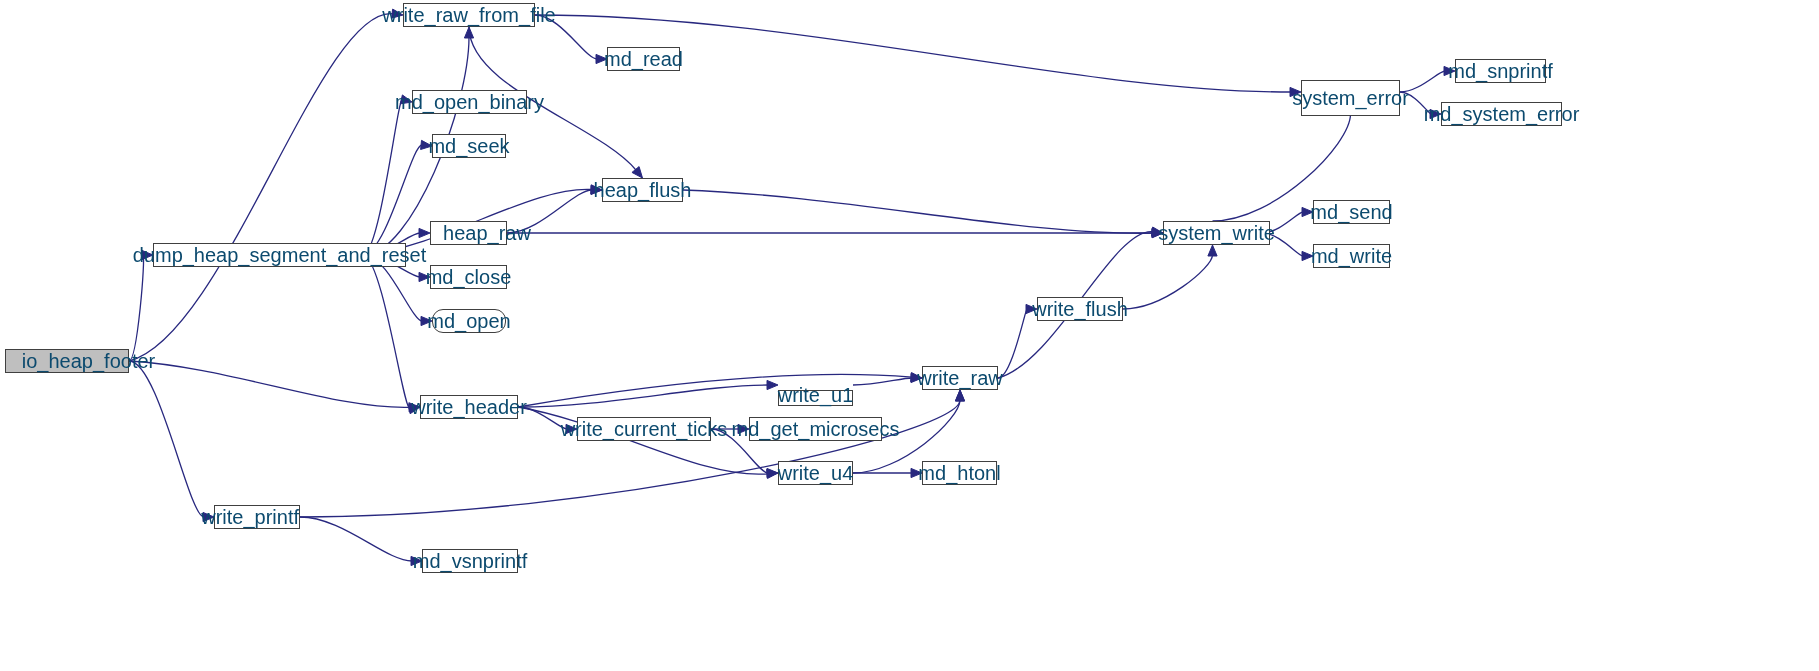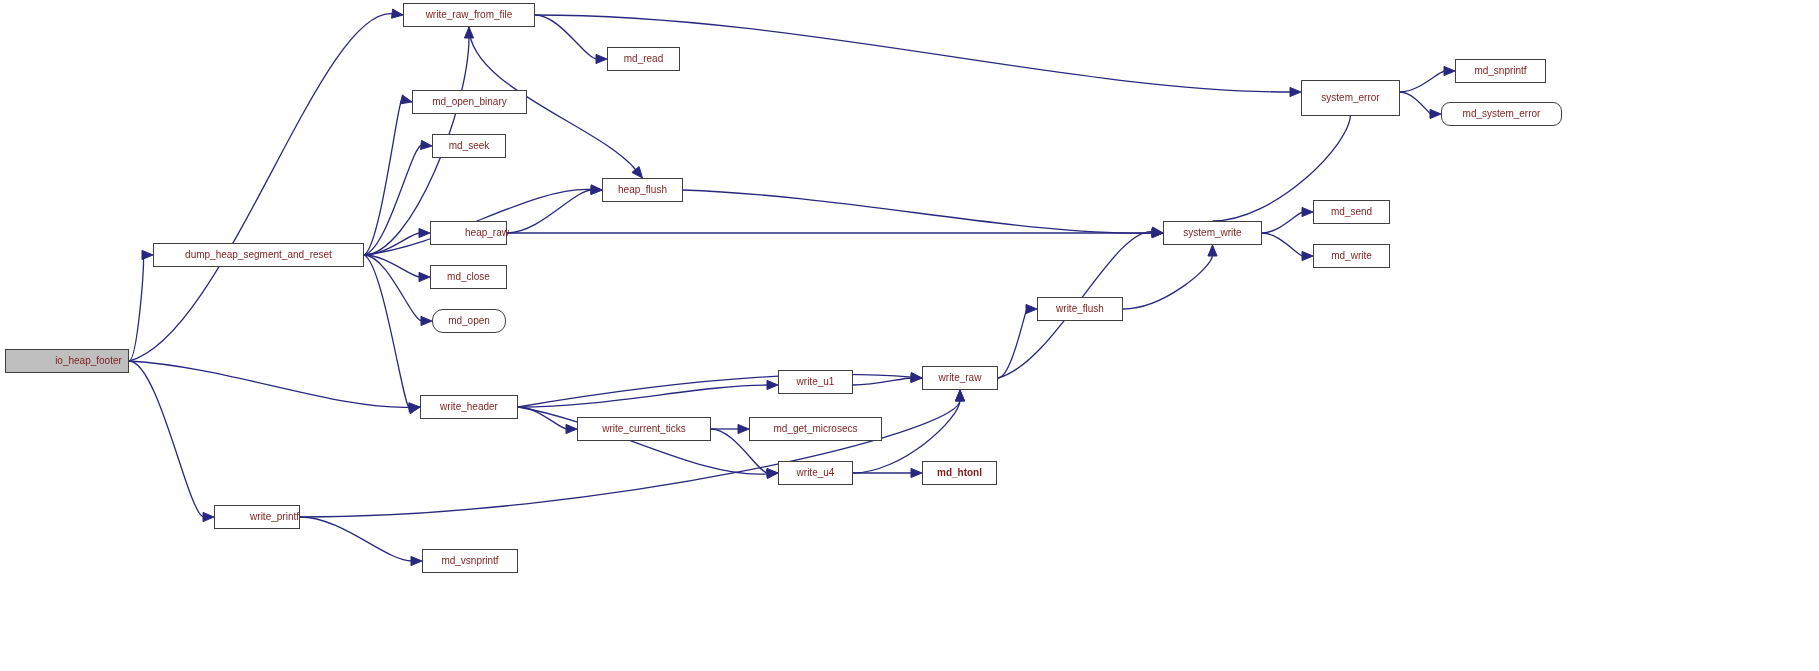--- a/index.html
+++ b/index.html
@@ -20,22 +20,22 @@
     left: 0;
     top: 0;
     width: 1819px;
     height: 671px;
   }
   .node {
     position: absolute;
     box-sizing: border-box;
     border: 1px solid #404040;
     background: #ffffff;
-    color: #7f1d1d;
-    font-size: 10px;
+    color: #0c4a6e;
+    font-size: 20px;
     line-height: 1;
     display: flex;
     align-items: center;
     justify-content: center;
     white-space: nowrap;
     letter-spacing: 0px;
     z-index: 5;
   }
   .node.current {
     background: #bfbfbf;
@@ -118,21 +118,21 @@
       <path d="M 1262,233 C 1279.85,233 1297.7,256 1303,256" fill="none" stroke="#28287f" stroke-width="1.3"></path>
       <polygon points="1313,256 1302,251.4 1302,260.6" fill="#28287f" stroke="#28287f"></polygon>
       <path d="M 1400,92 C 1419.25,92 1438.5,71 1445,71" fill="none" stroke="#28287f" stroke-width="1.3"></path>
       <polygon points="1455,71 1444,66.4 1444,75.6" fill="#28287f" stroke="#28287f"></polygon>
       <path d="M 1400,92 C 1414.35,92 1428.7,114 1431,114" fill="none" stroke="#28287f" stroke-width="1.3"></path>
       <polygon points="1441,114 1430,109.4 1430,118.6" fill="#28287f" stroke="#28287f"></polygon>
     </svg>
 <div class="node current" style="left: 5px; top: 349px; width: 124px; height: 24px; padding-left: 43px;">
       <span>io_heap_footer</span>
     </div>
-    <div class="node" style="left: 153px; top: 243px; width: 211px; height: 24px; justify-content: center;">
+    <div class="node" style="left: 153px; top: 243px; width: 253px; height: 24px; justify-content: center;">
       <span>dump_heap_segment_and_reset</span>
     </div>
     <div class="node" style="left: 403px; top: 3px; width: 132px; height: 24px;">
       <span>write_raw_from_file</span>
     </div>
     <div class="node" style="left: 607px; top: 47px; width: 73px; height: 24px;">
       <span>md_read</span>
     </div>
     <div class="node" style="left: 412px; top: 90px; width: 115px; height: 24px;">
       <span>md_open_binary</span>
@@ -154,52 +154,52 @@
     </div>
     <div class="node" style="left: 420px; top: 395px; width: 98px; height: 24px;">
       <span>write_header</span>
     </div>
     <div class="node" style="left: 577px; top: 417px; width: 134px; height: 24px;">
       <span>write_current_ticks</span>
     </div>
     <div class="node" style="left: 749px; top: 417px; width: 133px; height: 24px;">
       <span>md_get_microsecs</span>
     </div>
-    <div class="node" style="left: 778px; top: 370px; width: 75px; height: 24px;">
+    <div class="node" style="left: 778px; top: 390px; width: 75px; height: 16px; align-items: flex-end;">
       <span>write_u1</span>
     </div>
     <div class="node" style="left: 778px; top: 461px; width: 75px; height: 24px;">
       <span>write_u4</span>
     </div>
-    <div class="node" style="left: 922px; top: 461px; width: 75px; height: 24px; font-weight: bold;">
+    <div class="node" style="left: 922px; top: 461px; width: 75px; height: 24px;">
       <span>md_htonl</span>
     </div>
     <div class="node" style="left: 922px; top: 366px; width: 76px; height: 24px;">
       <span>write_raw</span>
     </div>
     <div class="node" style="left: 1037px; top: 297px; width: 86px; height: 24px; text-align: right;">
       <span>write_flush</span>
     </div>
     <div class="node" style="left: 214px; top: 505px; width: 86px; height: 24px; justify-content: flex-end;">
       <span>write_printf</span>
     </div>
     <div class="node" style="left: 422px; top: 549px; width: 96px; height: 24px;">
       <span>md_vsnprintf</span>
     </div>
-    <div class="node" style="left: 1163px; top: 221px; width: 99px; height: 24px;">
+    <div class="node" style="left: 1163px; top: 221px; width: 107px; height: 24px;">
       <span>system_write</span>
     </div>
     <div class="node" style="left: 1301px; top: 80px; width: 99px; height: 36px;">
       <span>system_error</span>
     </div>
     <div class="node" style="left: 1313px; top: 200px; width: 77px; height: 24px;">
       <span>md_send</span>
     </div>
     <div class="node" style="left: 1313px; top: 244px; width: 77px; height: 24px;">
       <span>md_write</span>
     </div>
     <div class="node" style="left: 1455px; top: 59px; width: 91px; height: 24px;">
       <span>md_snprintf</span>
     </div>
-    <div class="node" style="left: 1441px; top: 102px; width: 121px; height: 24px; border-radius: 9px;">
+    <div class="node" style="left: 1441px; top: 102px; width: 121px; height: 24px;">
       <span>md_system_error</span>
     </div>
   </div>
 
 </body></html>

